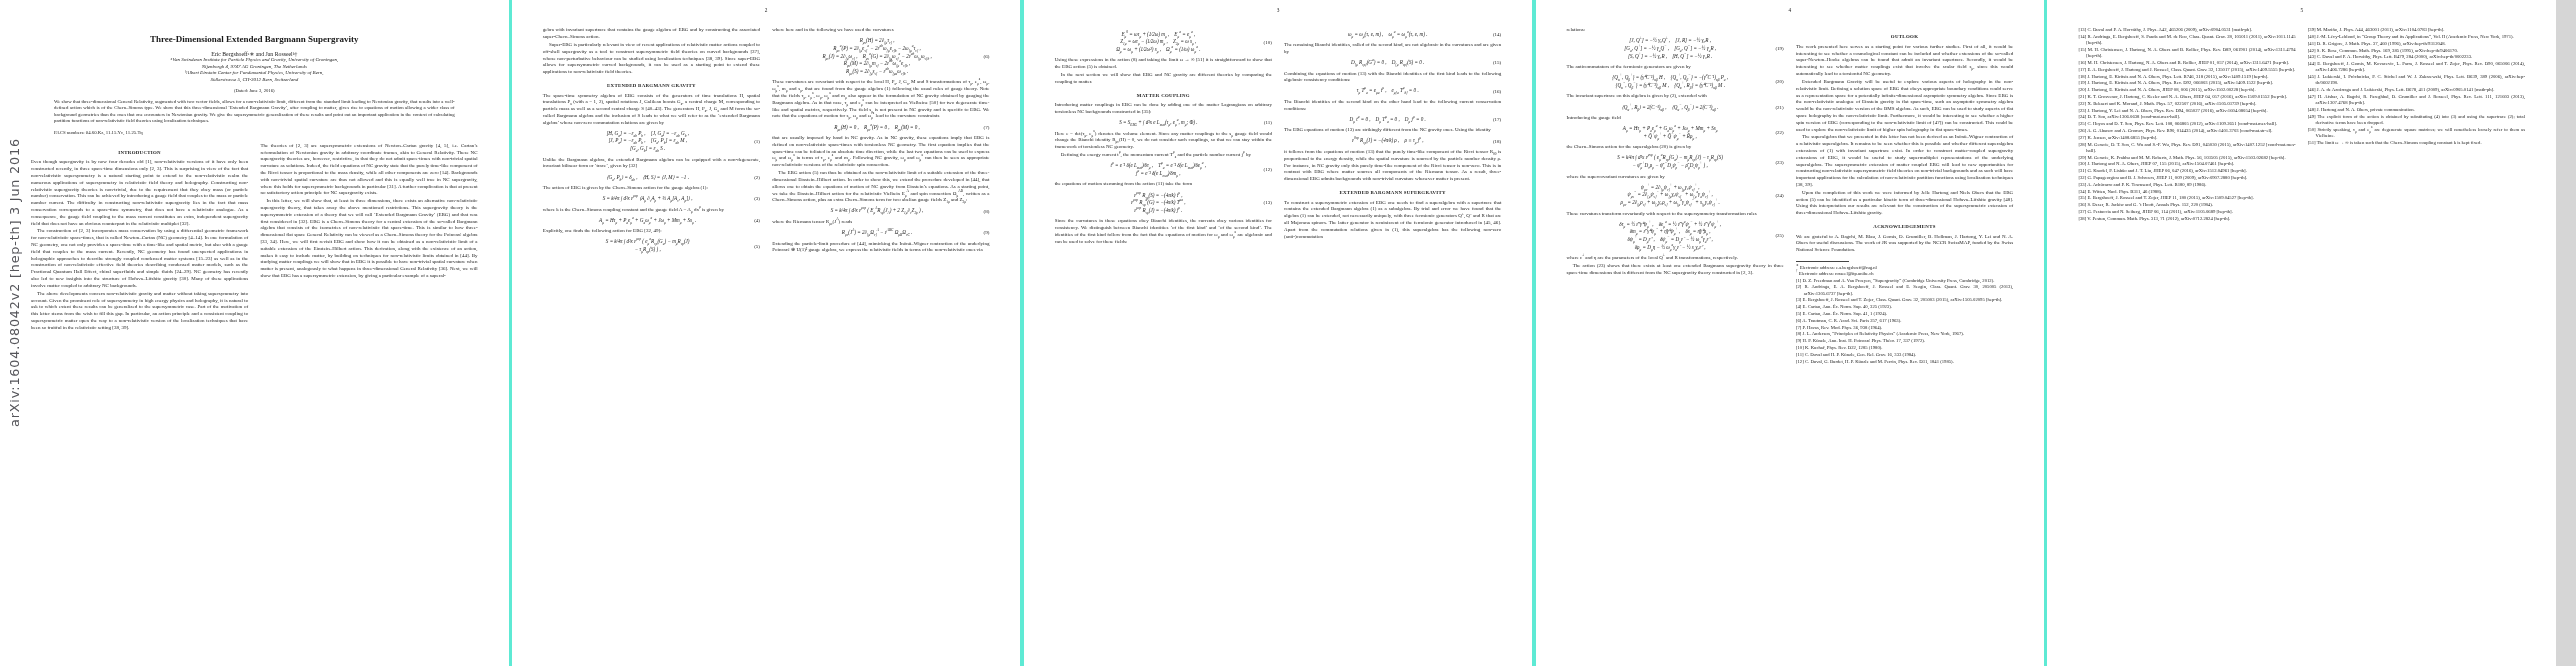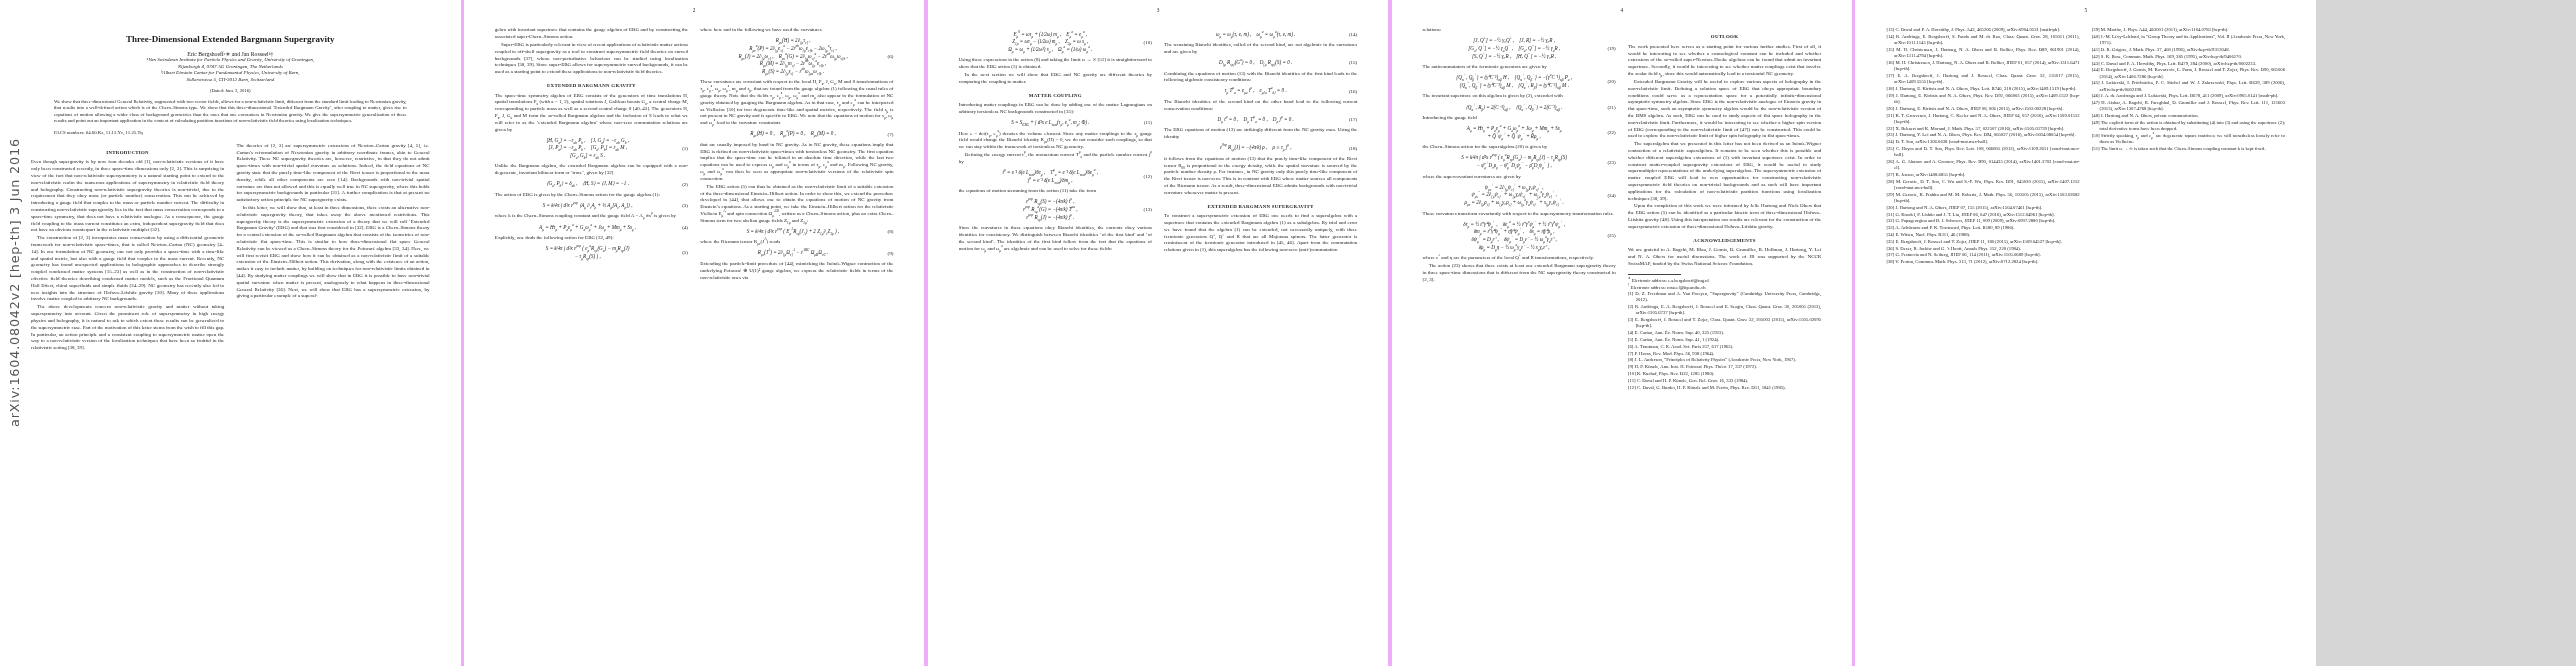--- a/index.html
+++ b/index.html
@@ -1,16 +1,16 @@
 <!DOCTYPE html>
 <html style="font-size:9px"><head>
 <meta charset="utf-8">
 <style>
   html,body{margin:0;padding:0;background:#d6d6d6;}
-  #viewport{position:relative;width:2316px;height:667px;overflow:hidden;background:#f0abfc;}
+  #viewport{position:relative;width:2556px;height:667px;overflow:hidden;background:#5eead4;}
   #spread{position:absolute;inset:0;display:flex;gap:3.3px;}
   .page{flex:1 1 0;background:#ffffff;height:667px;position:relative;overflow:hidden;
         padding:19px 31px 13.3px;box-sizing:border-box;
         font-family:"Liberation Serif", serif;color:#1a1a1a;}
   .pagenum{position:absolute;top:7.2px;left:50%;transform:translateX(-50%);font-size:5.3px;color:#1a1a1a;}
   .titleblock{margin-top:14.5px;text-align:center;}
   .title{font-size:9px;font-weight:bold;line-height:1.25;}
   .authors{font-size:5.8px;margin-top:6.1px;}
   .affil{font-size:5px;font-style:italic;line-height:1.35;}
   .dated{font-size:4.7px;margin-top:3.9px;}

